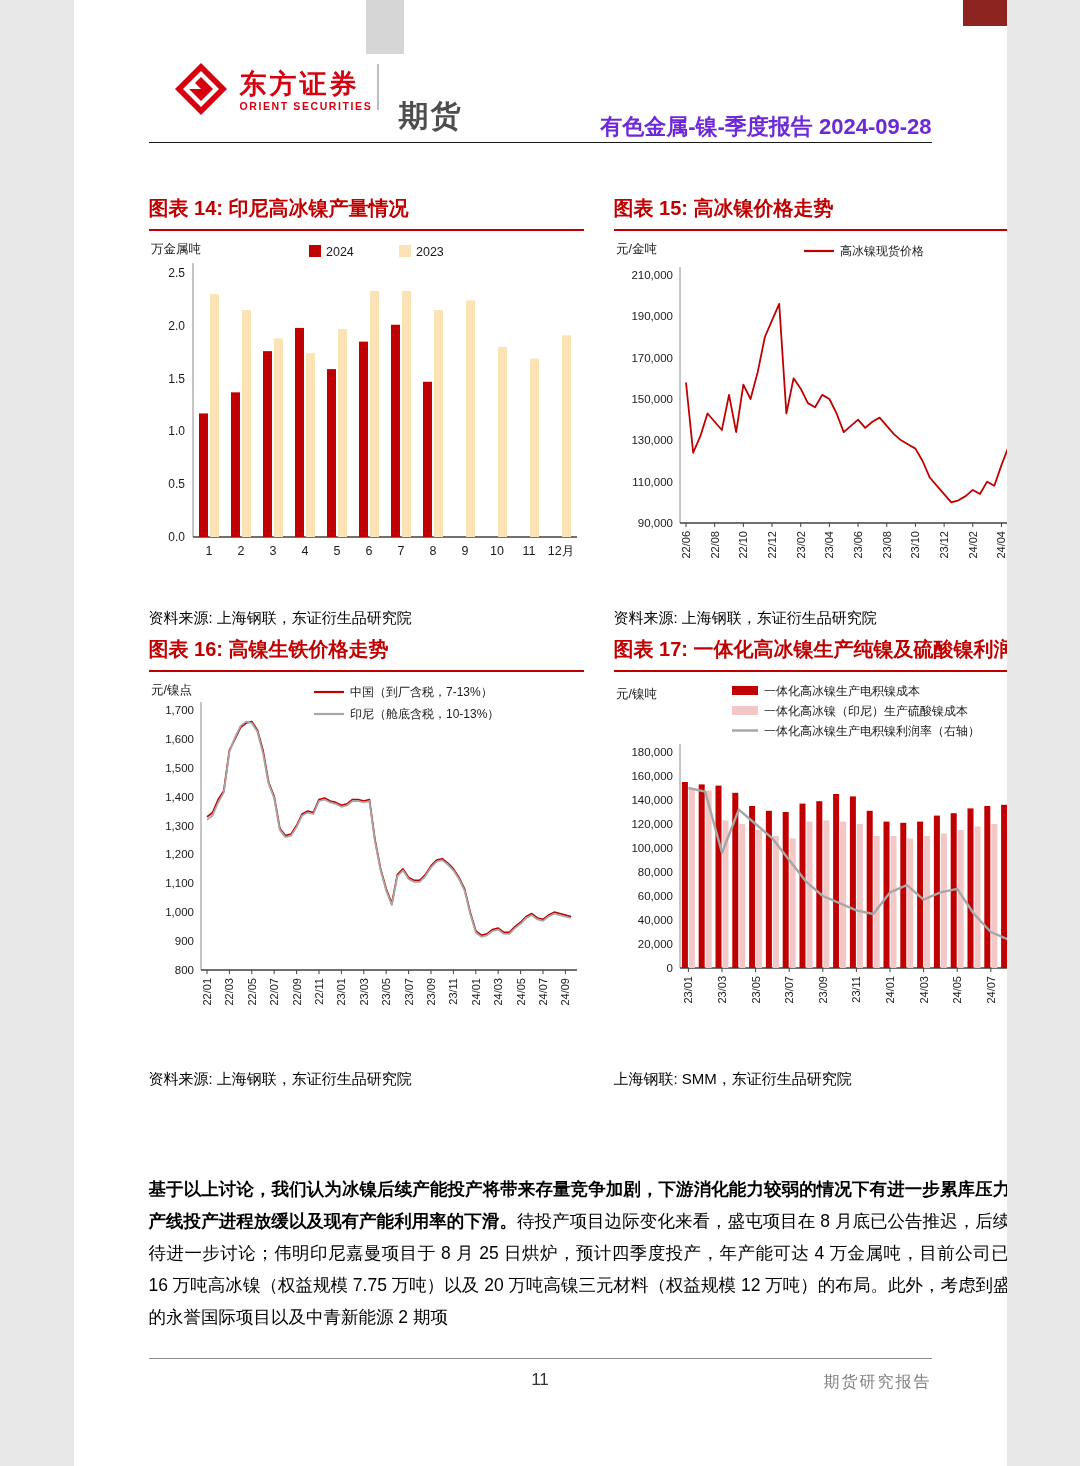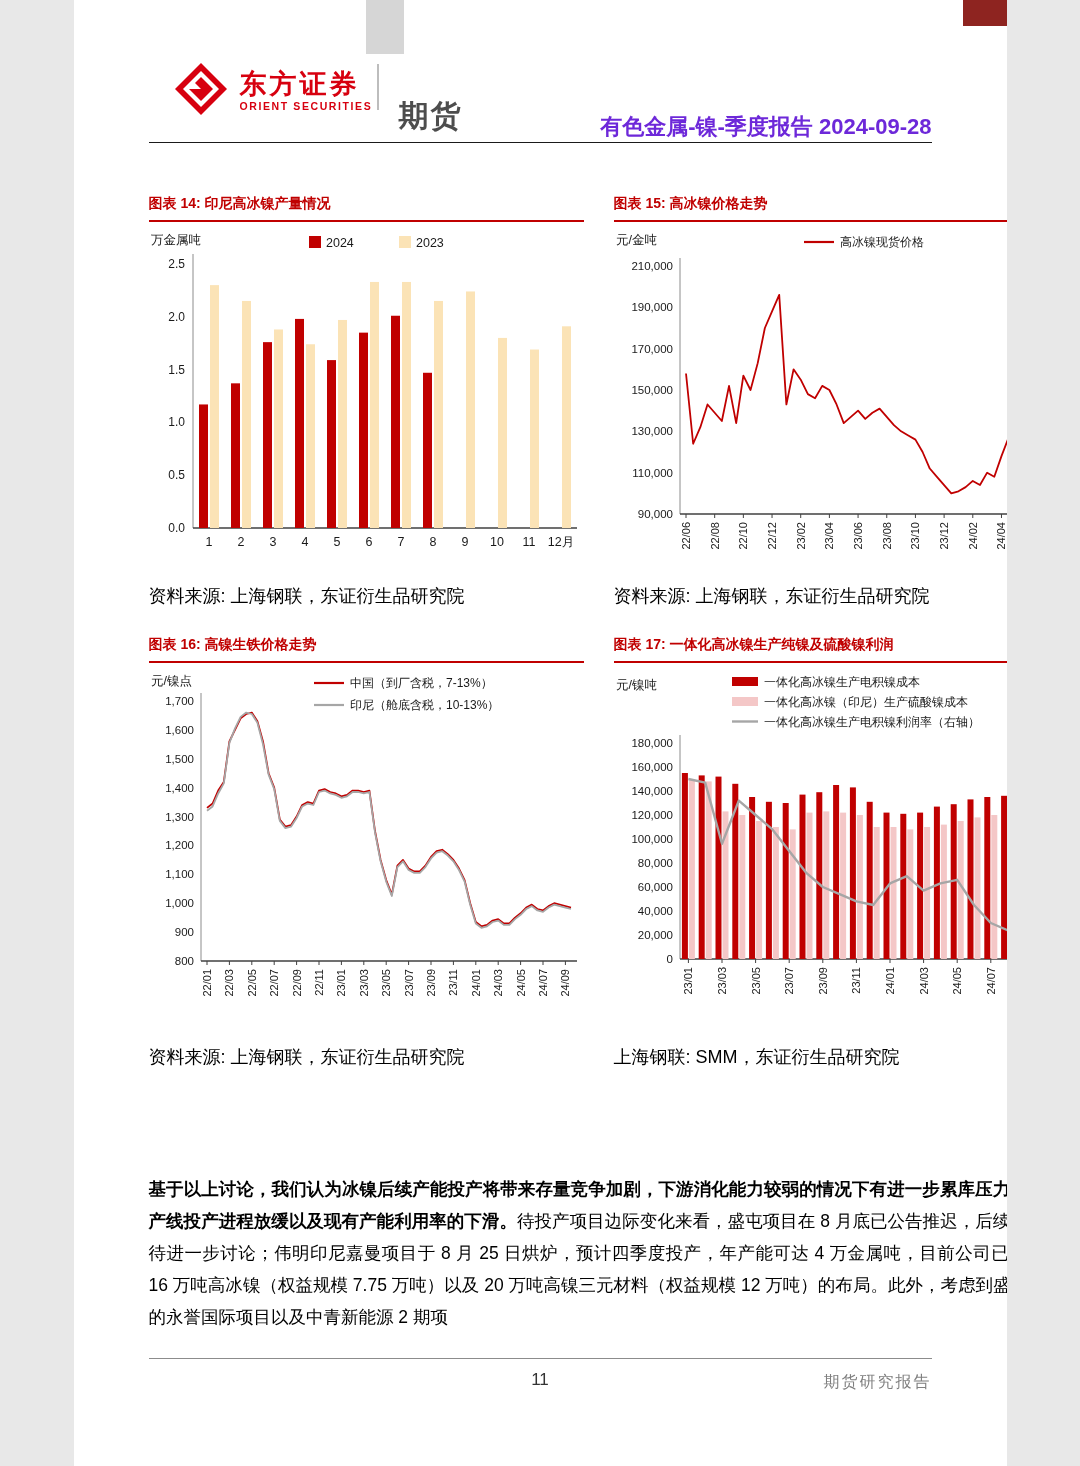--- a/index.html
+++ b/index.html
@@ -16,23 +16,23 @@
   .section-tag{position:absolute;left:325px;top:68px;font-size:30px;font-weight:bold;color:#4d4d4d;letter-spacing:2px;margin-top:28px;}
   .header-right{position:absolute;right:75px;top:112px;font-size:22px;font-weight:bold;color:#6d28d9;}
   .header-rule{position:absolute;left:75px;right:75px;top:142px;height:0;border-top:1.6px solid #1a1a1a;}
   
   .fig{position:absolute;}
   .col-l{left:75px;width:435px;}
   .col-r{left:540px;width:465px;}
   .row1{top:195px;}
   .row2{top:636px;}
   .fig-title{margin:0 0 6px 0;padding-bottom:7px;border-bottom:2.5px solid #c00000;
-             color:#c00000;font-size:14px;font-weight:bold;}
+             color:#c00000;font-size:20px;font-weight:bold;}
   .fig svg{display:block;}
-  .fig-source{margin-top:4px;font-size:18px;color:#000;}
+  .fig-source{margin-top:20px;font-size:15px;color:#000;}
   
   .para{position:absolute;left:75px;top:1155px;width:932px;font-size:17.5px;line-height:1.84;
         text-align:justify;color:#000;}
   .para .lead{font-weight:bold;}
   
   .footer-rule{position:absolute;left:75px;right:75px;top:1358px;border-top:1px solid #8c8c8c;}
   .page-num{position:absolute;left:0;right:0;top:1370px;text-align:center;font-size:17px;color:#333;}
   .footer-right{position:absolute;right:75px;top:1372px;font-size:16px;color:#7f7f7f;letter-spacing:2px;}
 </style>
 </head>

